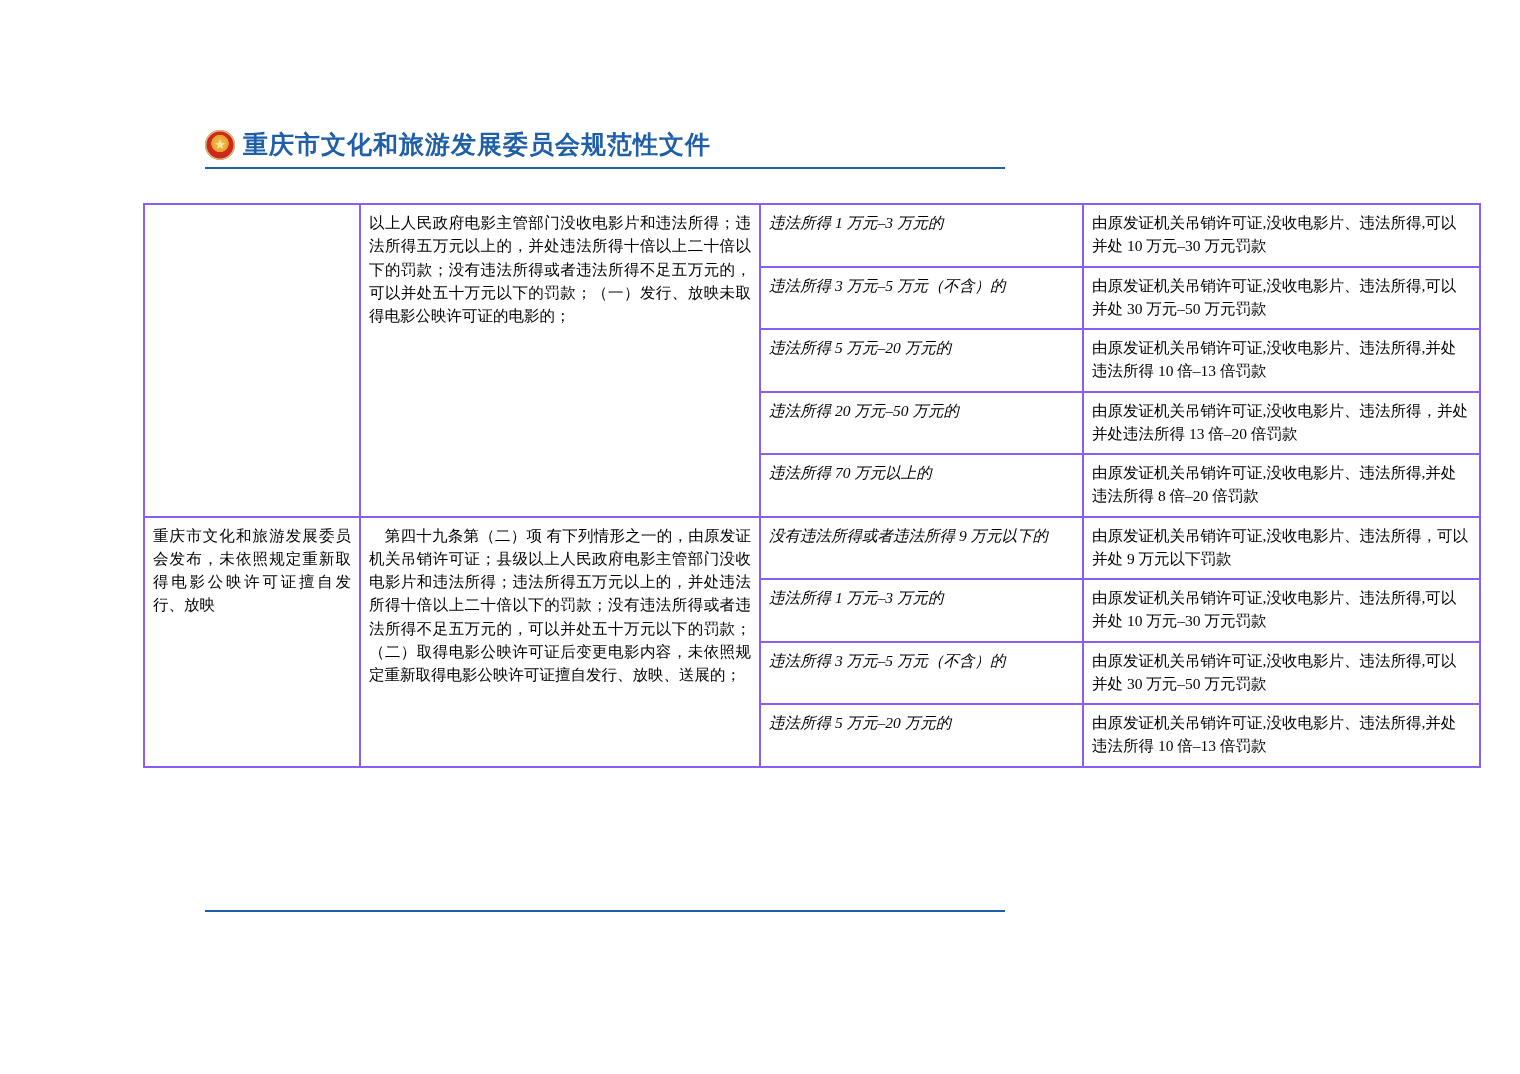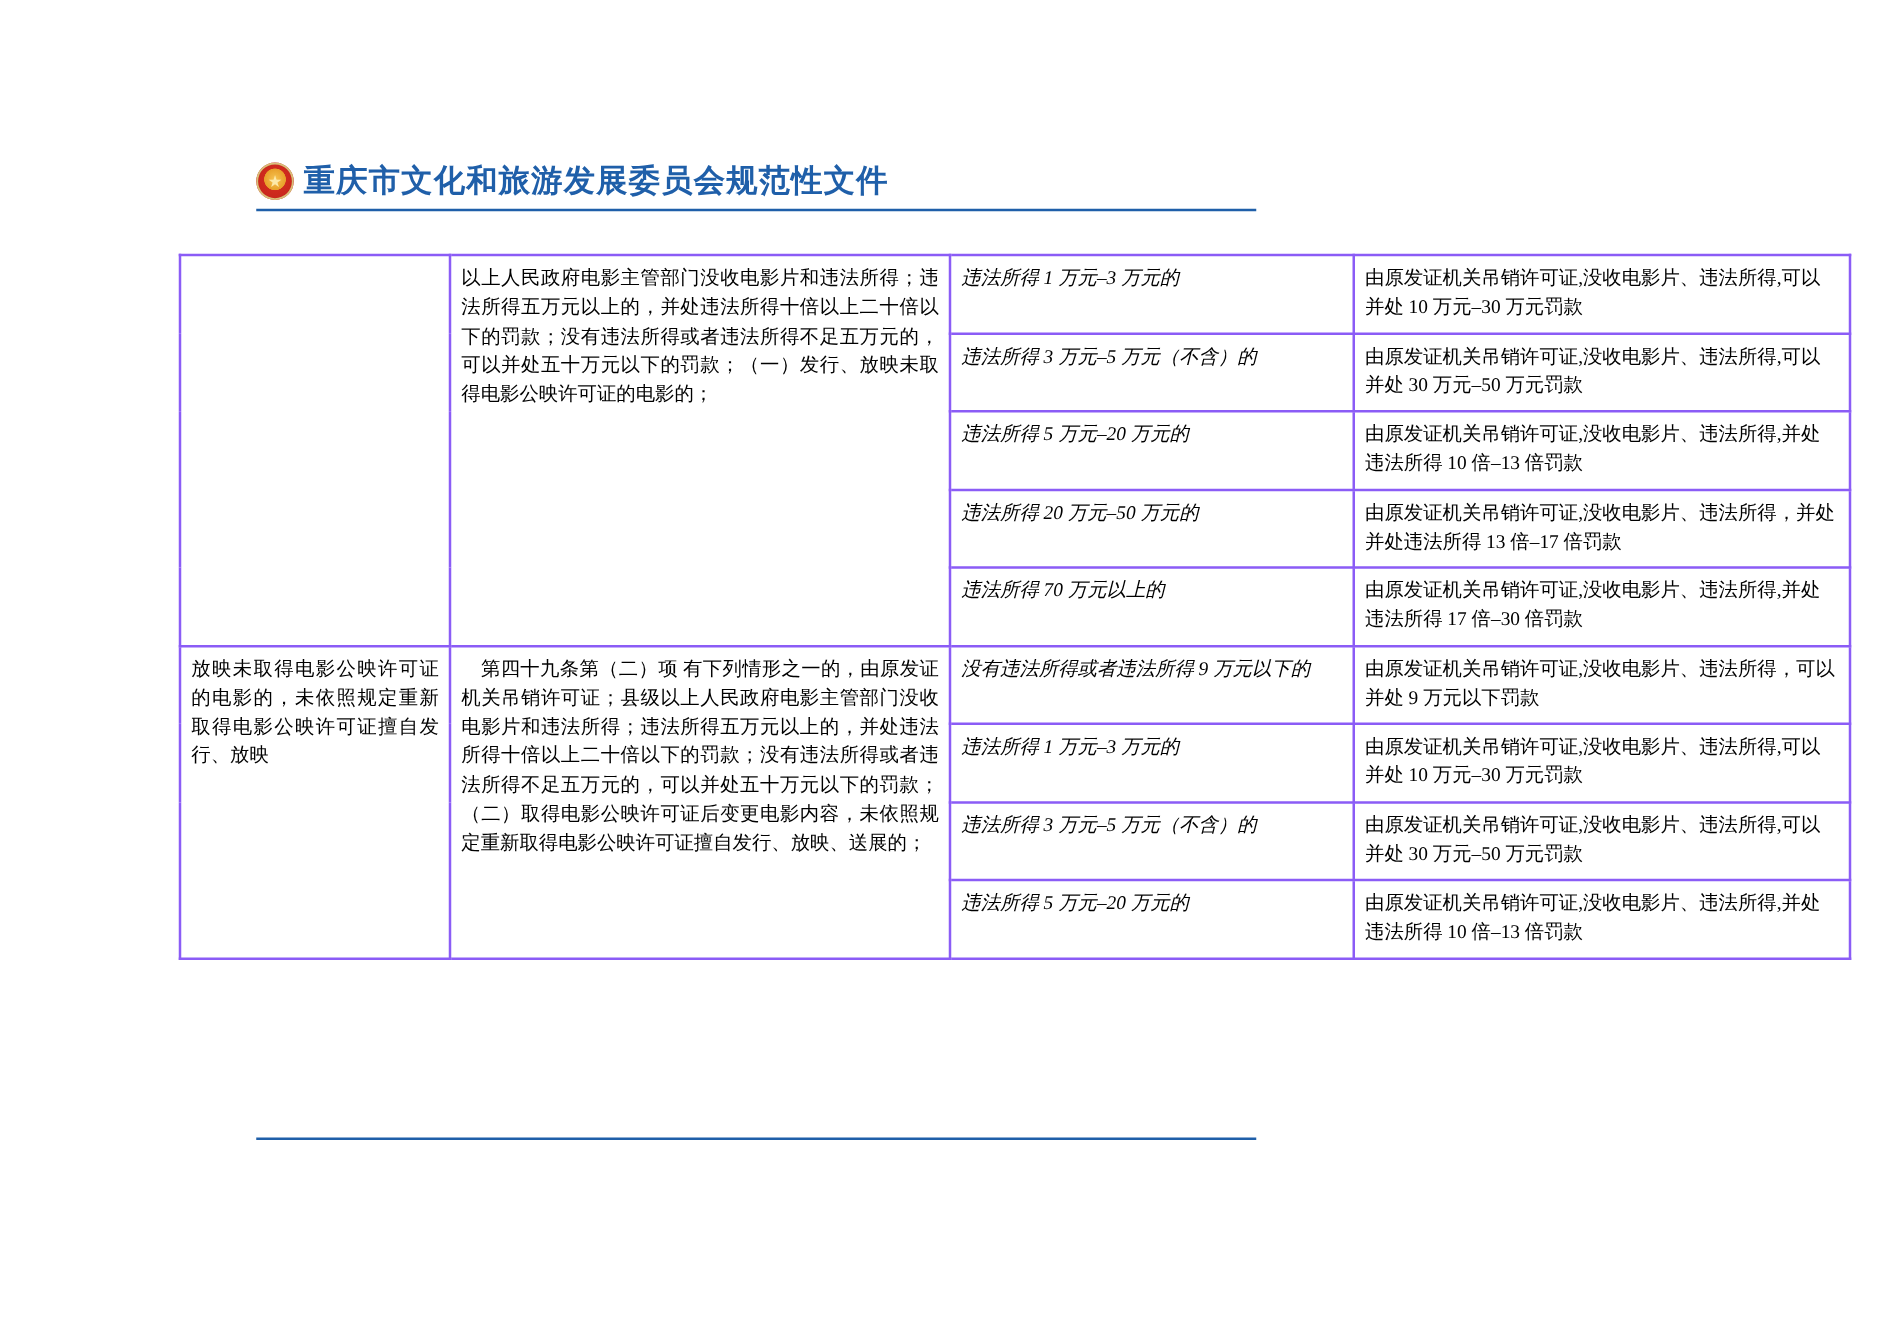--- a/index.html
+++ b/index.html
@@ -149,29 +149,29 @@
         <tr>
           <td class="col-c cell-mid">违法所得 3 万元–5 万元（不含）的</td>
           <td class="col-d">由原发证机关吊销许可证,没收电影片、违法所得,可以并处 30 万元–50 万元罚款</td>
         </tr>
         <tr>
           <td class="col-c cell-mid">违法所得 5 万元–20 万元的</td>
           <td class="col-d">由原发证机关吊销许可证,没收电影片、违法所得,并处违法所得 10 倍–13 倍罚款</td>
         </tr>
         <tr>
           <td class="col-c cell-mid">违法所得 20 万元–50 万元的</td>
-          <td class="col-d">由原发证机关吊销许可证,没收电影片、违法所得，并处并处违法所得 13 倍–17 倍罚款</td>
+          <td class="col-d">由原发证机关吊销许可证,没收电影片、违法所得，并处并处违法所得 13 倍–20 倍罚款</td>
         </tr>
         <tr>
           <td class="col-c cell-mid">违法所得 70 万元以上的</td>
-          <td class="col-d">由原发证机关吊销许可证,没收电影片、违法所得,并处违法所得 17 倍–30 倍罚款</td>
+          <td class="col-d">由原发证机关吊销许可证,没收电影片、违法所得,并处违法所得 8 倍–20 倍罚款</td>
         </tr>
 
         <tr>
-          <td class="col-a cell-mid cell-a-text cell-justify" rowspan="4">放映未取得电影公映许可证的电影的，未依照规定重新取得电影公映许可证擅自发行、放映</td>
+          <td class="col-a cell-mid cell-a-text cell-justify" rowspan="4">重庆市文化和旅游发展委员会发布，未依照规定重新取得电影公映许可证擅自发行、放映</td>
           <td class="col-b cell-mid cell-justify" rowspan="4">　第四十九条第（二）项 有下列情形之一的，由原发证机关吊销许可证；县级以上人民政府电影主管部门没收电影片和违法所得；违法所得五万元以上的，并处违法所得十倍以上二十倍以下的罚款；没有违法所得或者违法所得不足五万元的，可以并处五十万元以下的罚款；（二）取得电影公映许可证后变更电影内容，未依照规定重新取得电影公映许可证擅自发行、放映、送展的；</td>
           <td class="col-c cell-mid">没有违法所得或者违法所得 9 万元以下的</td>
           <td class="col-d">由原发证机关吊销许可证,没收电影片、违法所得，可以并处 9 万元以下罚款</td>
         </tr>
         <tr>
           <td class="col-c cell-mid">违法所得 1 万元–3 万元的</td>
           <td class="col-d">由原发证机关吊销许可证,没收电影片、违法所得,可以并处 10 万元–30 万元罚款</td>
         </tr>
         <tr>
           <td class="col-c cell-mid">违法所得 3 万元–5 万元（不含）的</td>

